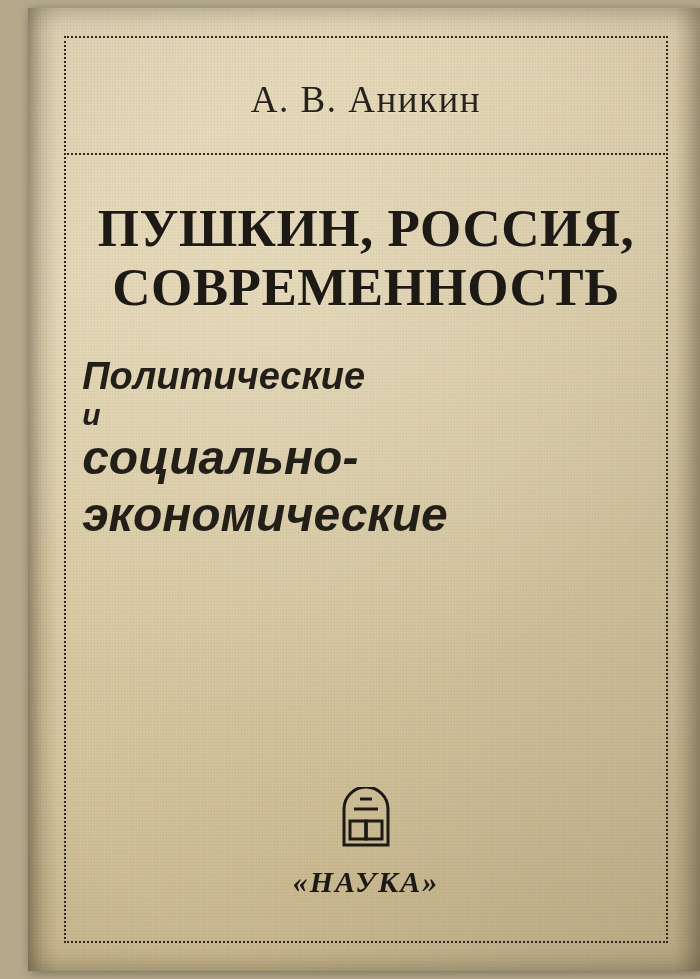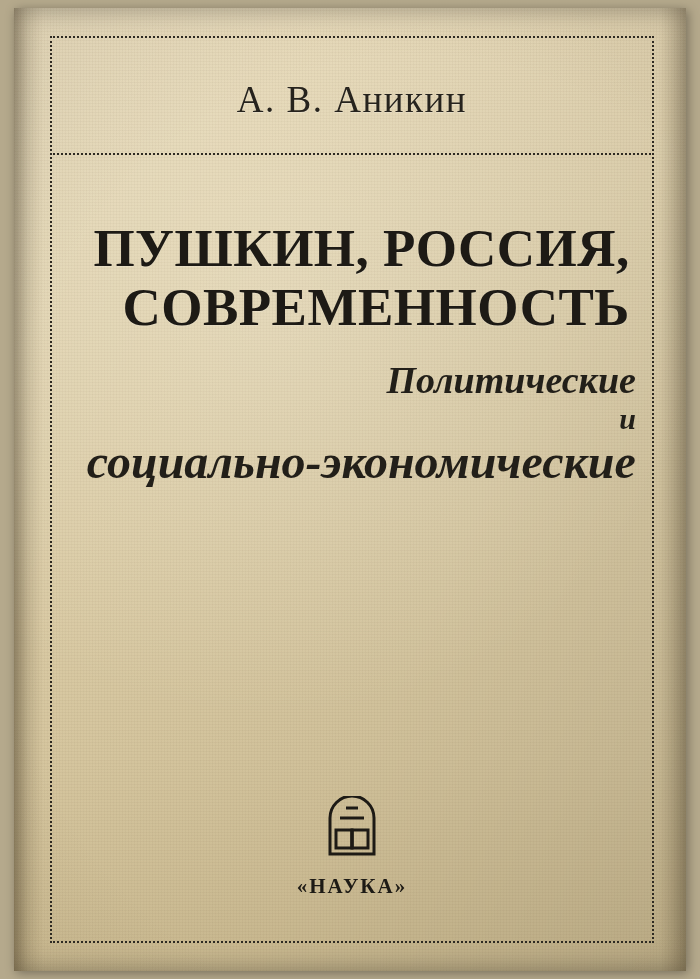--- a/index.html
+++ b/index.html
@@ -18,21 +18,21 @@
   .photo {
     position: relative;
     width: 700px;
     height: 979px;
     background: #b5a98c;
   }
 
   
   .cover {
     position: absolute;
-    left: 14px;
+    left: 28px;
     top: 8px;
     width: 672px;
     height: 963px;
     background:
       linear-gradient(115deg, rgba(255,255,255,0.10) 0%, rgba(255,255,255,0.02) 28%, rgba(0,0,0,0.03) 62%, rgba(0,0,0,0.10) 100%),
       linear-gradient(180deg, #e4d6b4 0%, #e0d2ae 22%, #dbcca6 50%, #d6c69e 78%, #cdbc92 100%);
     box-shadow: 0 0 26px rgba(0,0,0,0.35) inset, 2px 2px 10px rgba(0,0,0,0.35);
     overflow: hidden;
   }
   
@@ -107,37 +107,37 @@
     text-shadow: 0 1px 0 rgba(255,255,255,0.25);
   }
 
   .rule {
     margin-top: 32px;
     width: 100%;
     border-top: 2px dotted #2e2a22;
   }
 
   .title {
-    margin-top: 64px;
+    margin-top: 44px;
     width: 92%;
-    text-align: right;
+    text-align: center;
     font-family: "Liberation Serif", serif;
     font-weight: bold;
     font-size: 53px;
     line-height: 1.12;
     letter-spacing: 0.5px;
     color: #1d1a15;
     text-shadow: 0 1px 0 rgba(255,255,255,0.18);
   }
 
   .subtitle {
-    margin-top: 20px;
+    margin-top: 36px;
     width: 94%;
-    text-align: right;
-    font-family: Liberation Serif, serif;
+    text-align: left;
+    font-family: Liberation Sans, sans-serif;
     font-style: italic;
     font-weight: bold;
     color: #221f19;
   }
   .sub-l1 { font-size: 38px; line-height: 1.18; }
   .sub-l2 { font-size: 30px; line-height: 1.05; }
   .sub-l3 { font-size: 48px; line-height: 1.18; }
   .sub-l4 { font-size: 38px; line-height: 1.2; }
 
   .spacer { flex: 1 1 auto; }
@@ -146,23 +146,24 @@
   .logo {
     width: 52px;
     height: 62px;
     margin-bottom: 16px;
   }
 
   .publisher {
     margin-bottom: 44px;
     font-family: "Liberation Serif", serif;
     font-weight: bold;
-    font-size: 21px;
+    font-size: 30px;
     letter-spacing: 2px;
     color: #1d1a15;
+    font-style: italic;
   }
 </style>
 </head>
 <body>
 
 <div class="photo">
   <div class="cover">
 
     <div class="spine-shade"></div>
     <div class="right-shade"></div>

